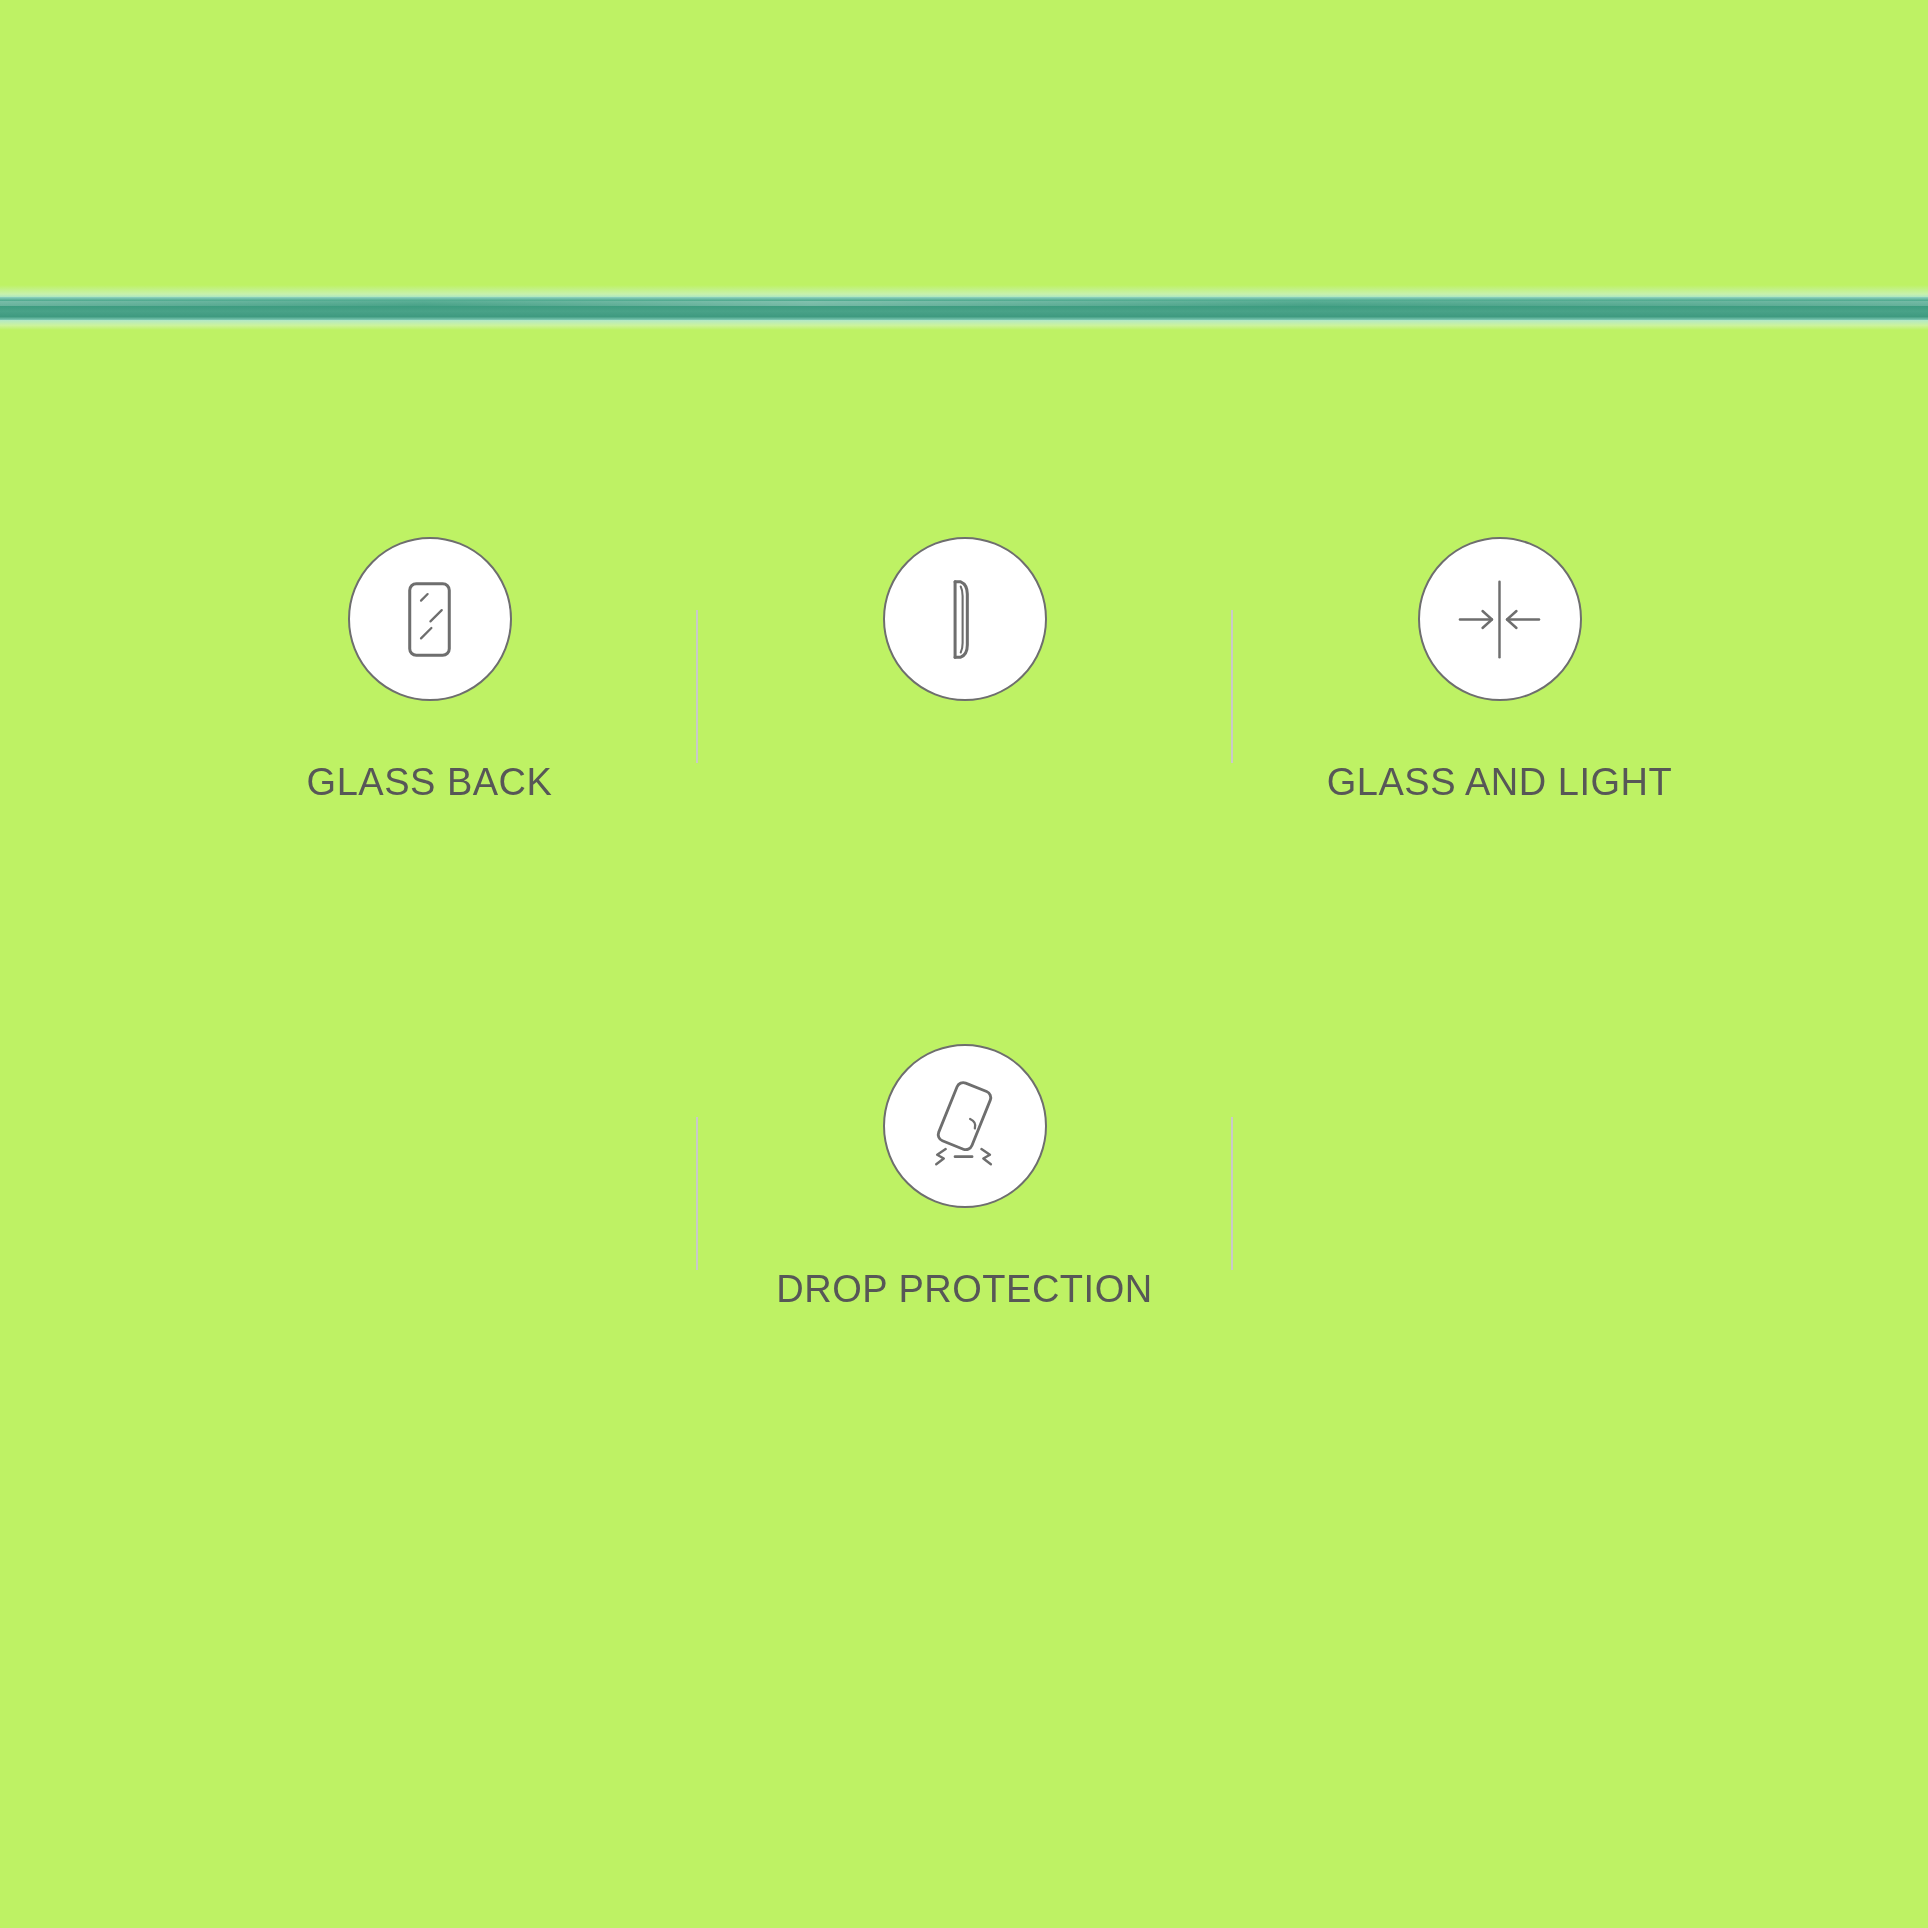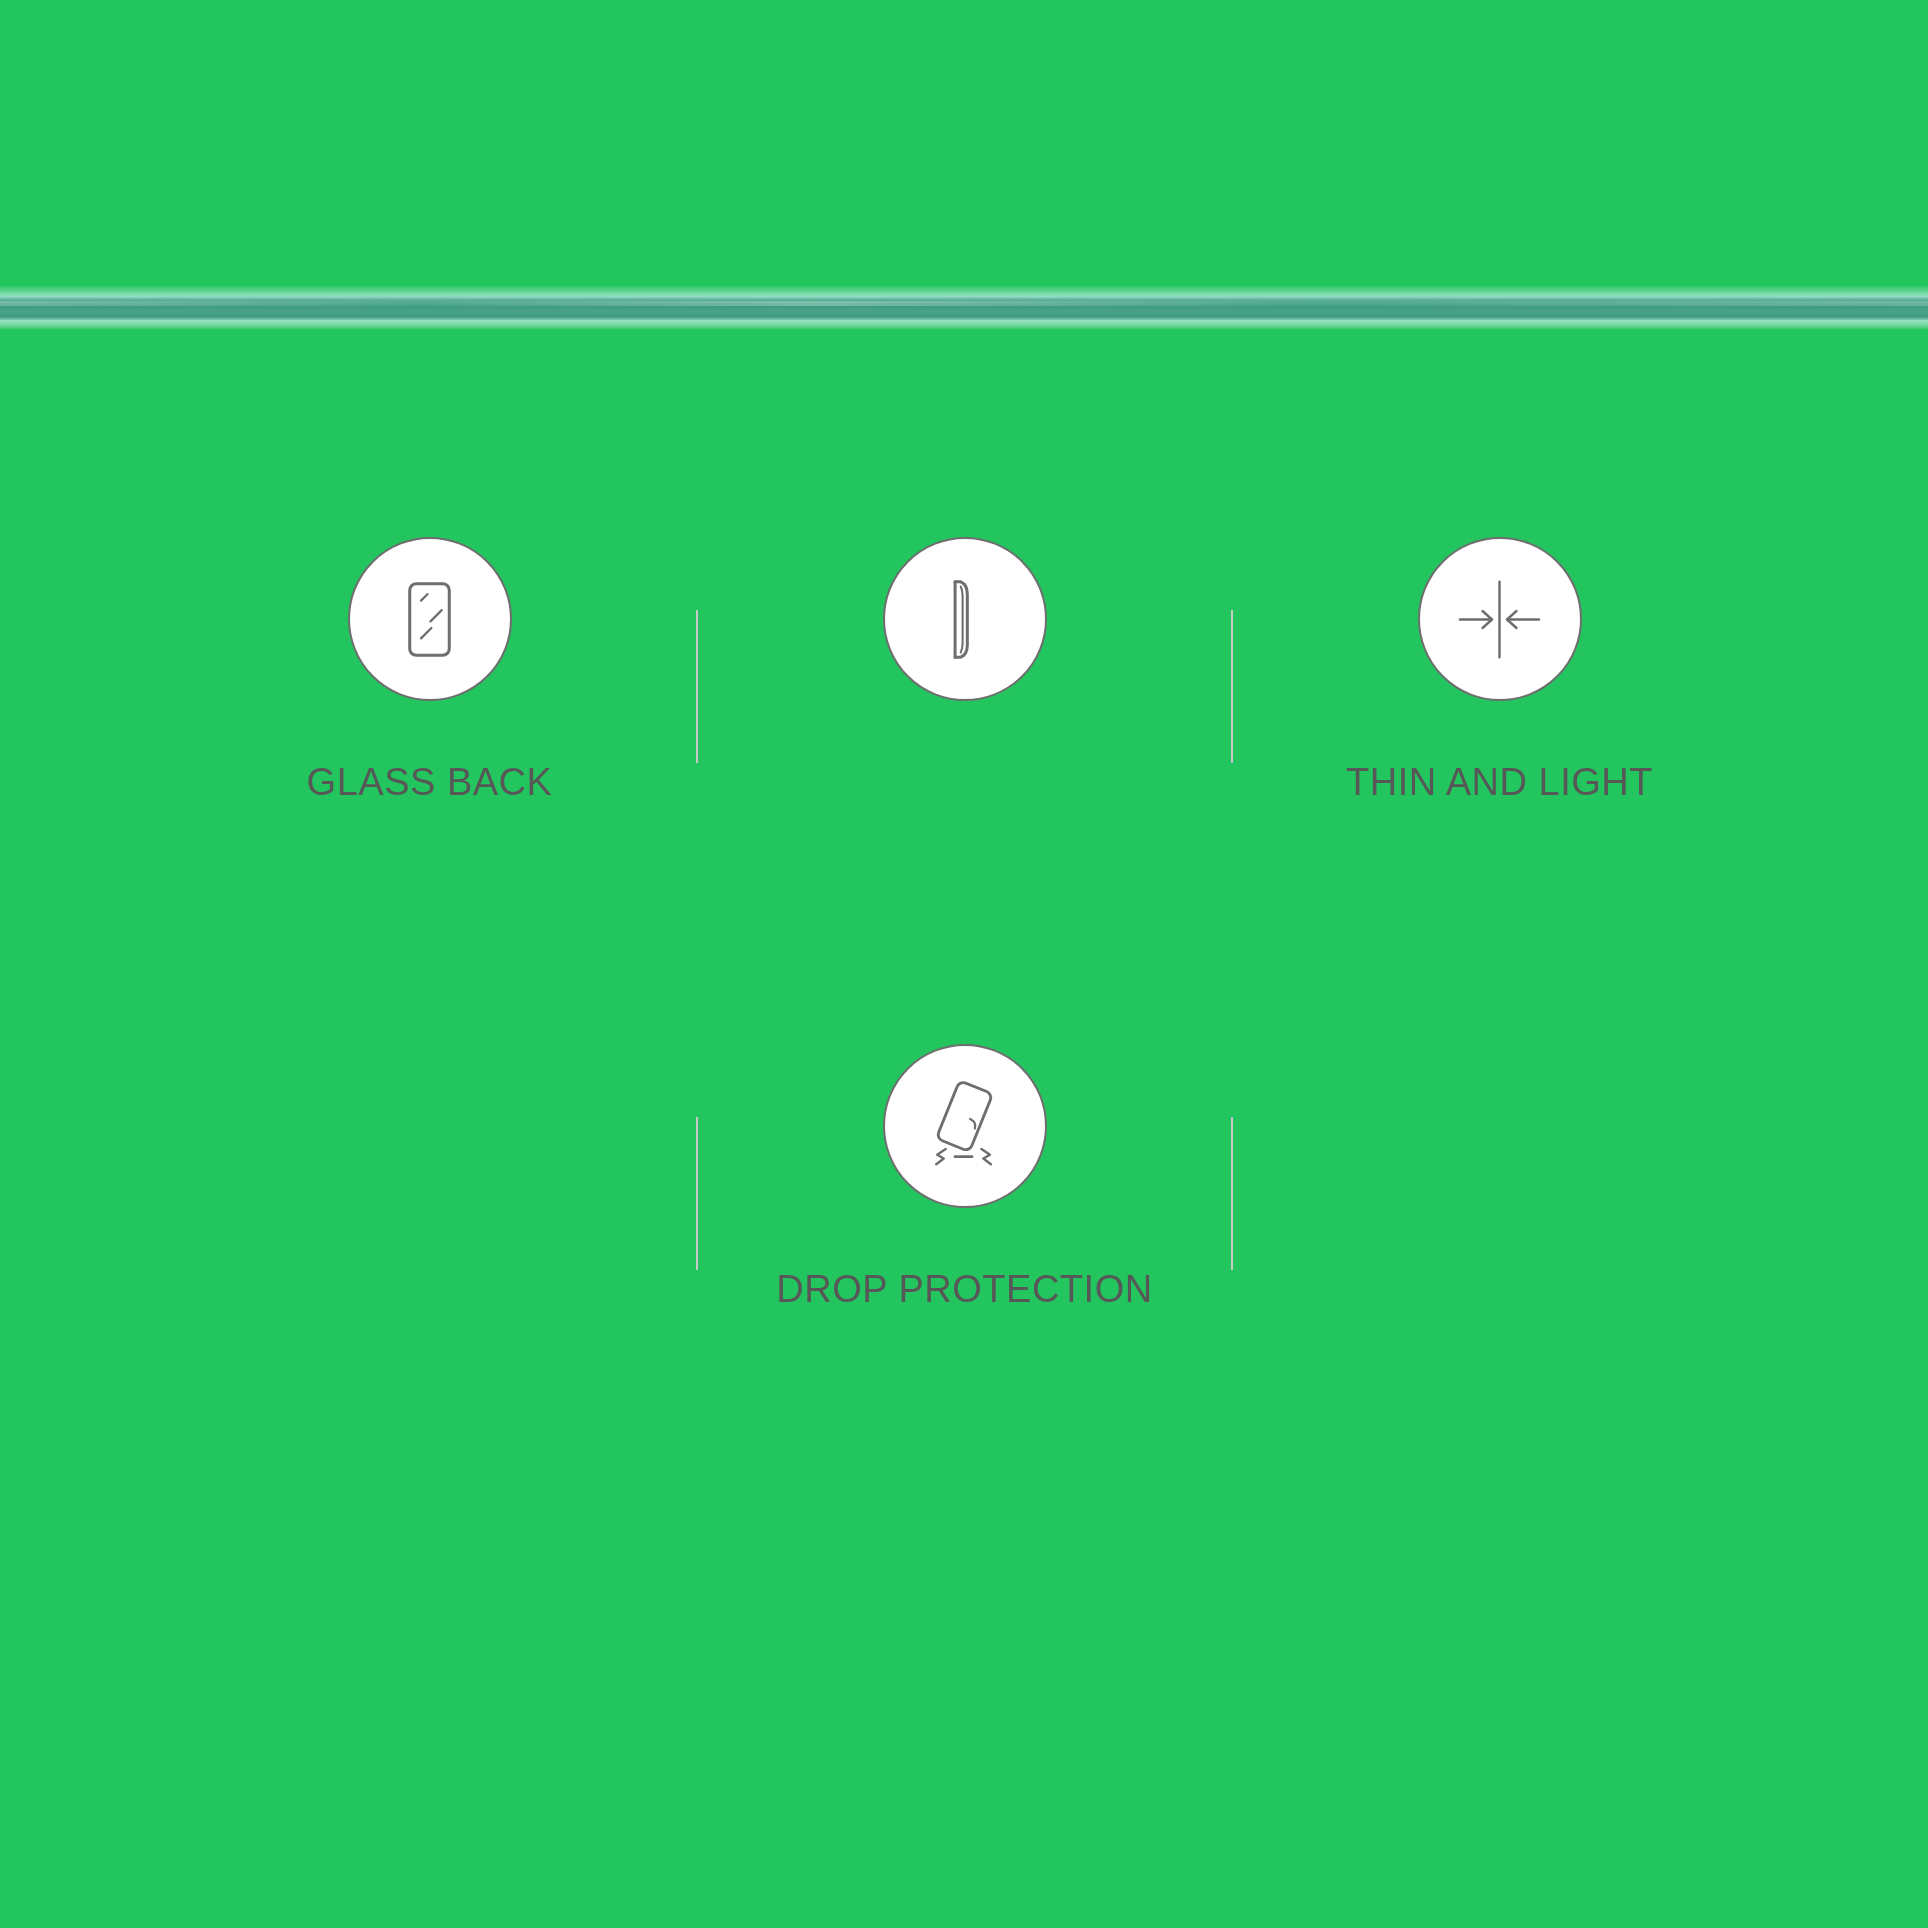--- a/index.html
+++ b/index.html
@@ -9,21 +9,21 @@
     height: 1928px;
     background: #ffffff;
     font-family: "Liberation Sans", sans-serif;
     overflow: hidden;
   }
 
   .page {
     position: relative;
     width: 1928px;
     height: 1928px;
-    background: #22c55e;
+    background: #bef264;
   }
 
   
   .glass-bar-wrap {
     position: absolute;
     left: 0;
     top: 285px;
     width: 1928px;
     height: 45px;
   }
@@ -170,21 +170,21 @@
       <div class="feature-cell">
         <div class="icon-circle">
           <svg width="113" height="113" viewBox="0 0 120 120" fill="none" stroke="#6e6e6e" stroke-width="2.6" stroke-linecap="round" stroke-linejoin="round">
             <line x1="60" y1="20" x2="60" y2="100"></line>
             <line x1="18" y1="60" x2="52" y2="60"></line>
             <polyline points="42,51 52,60 42,69"></polyline>
             <line x1="102" y1="60" x2="68" y2="60"></line>
             <polyline points="78,51 68,60 78,69"></polyline>
           </svg>
         </div>
-        <div class="feature-label">THIN AND LIGHT</div>
+        <div class="feature-label">GLASS AND LIGHT</div>
       </div>
     </div>
 
     <div class="feature-row row-2">
 
       <div class="divider d1"></div>
       <div class="divider d2"></div>
 
 
 

